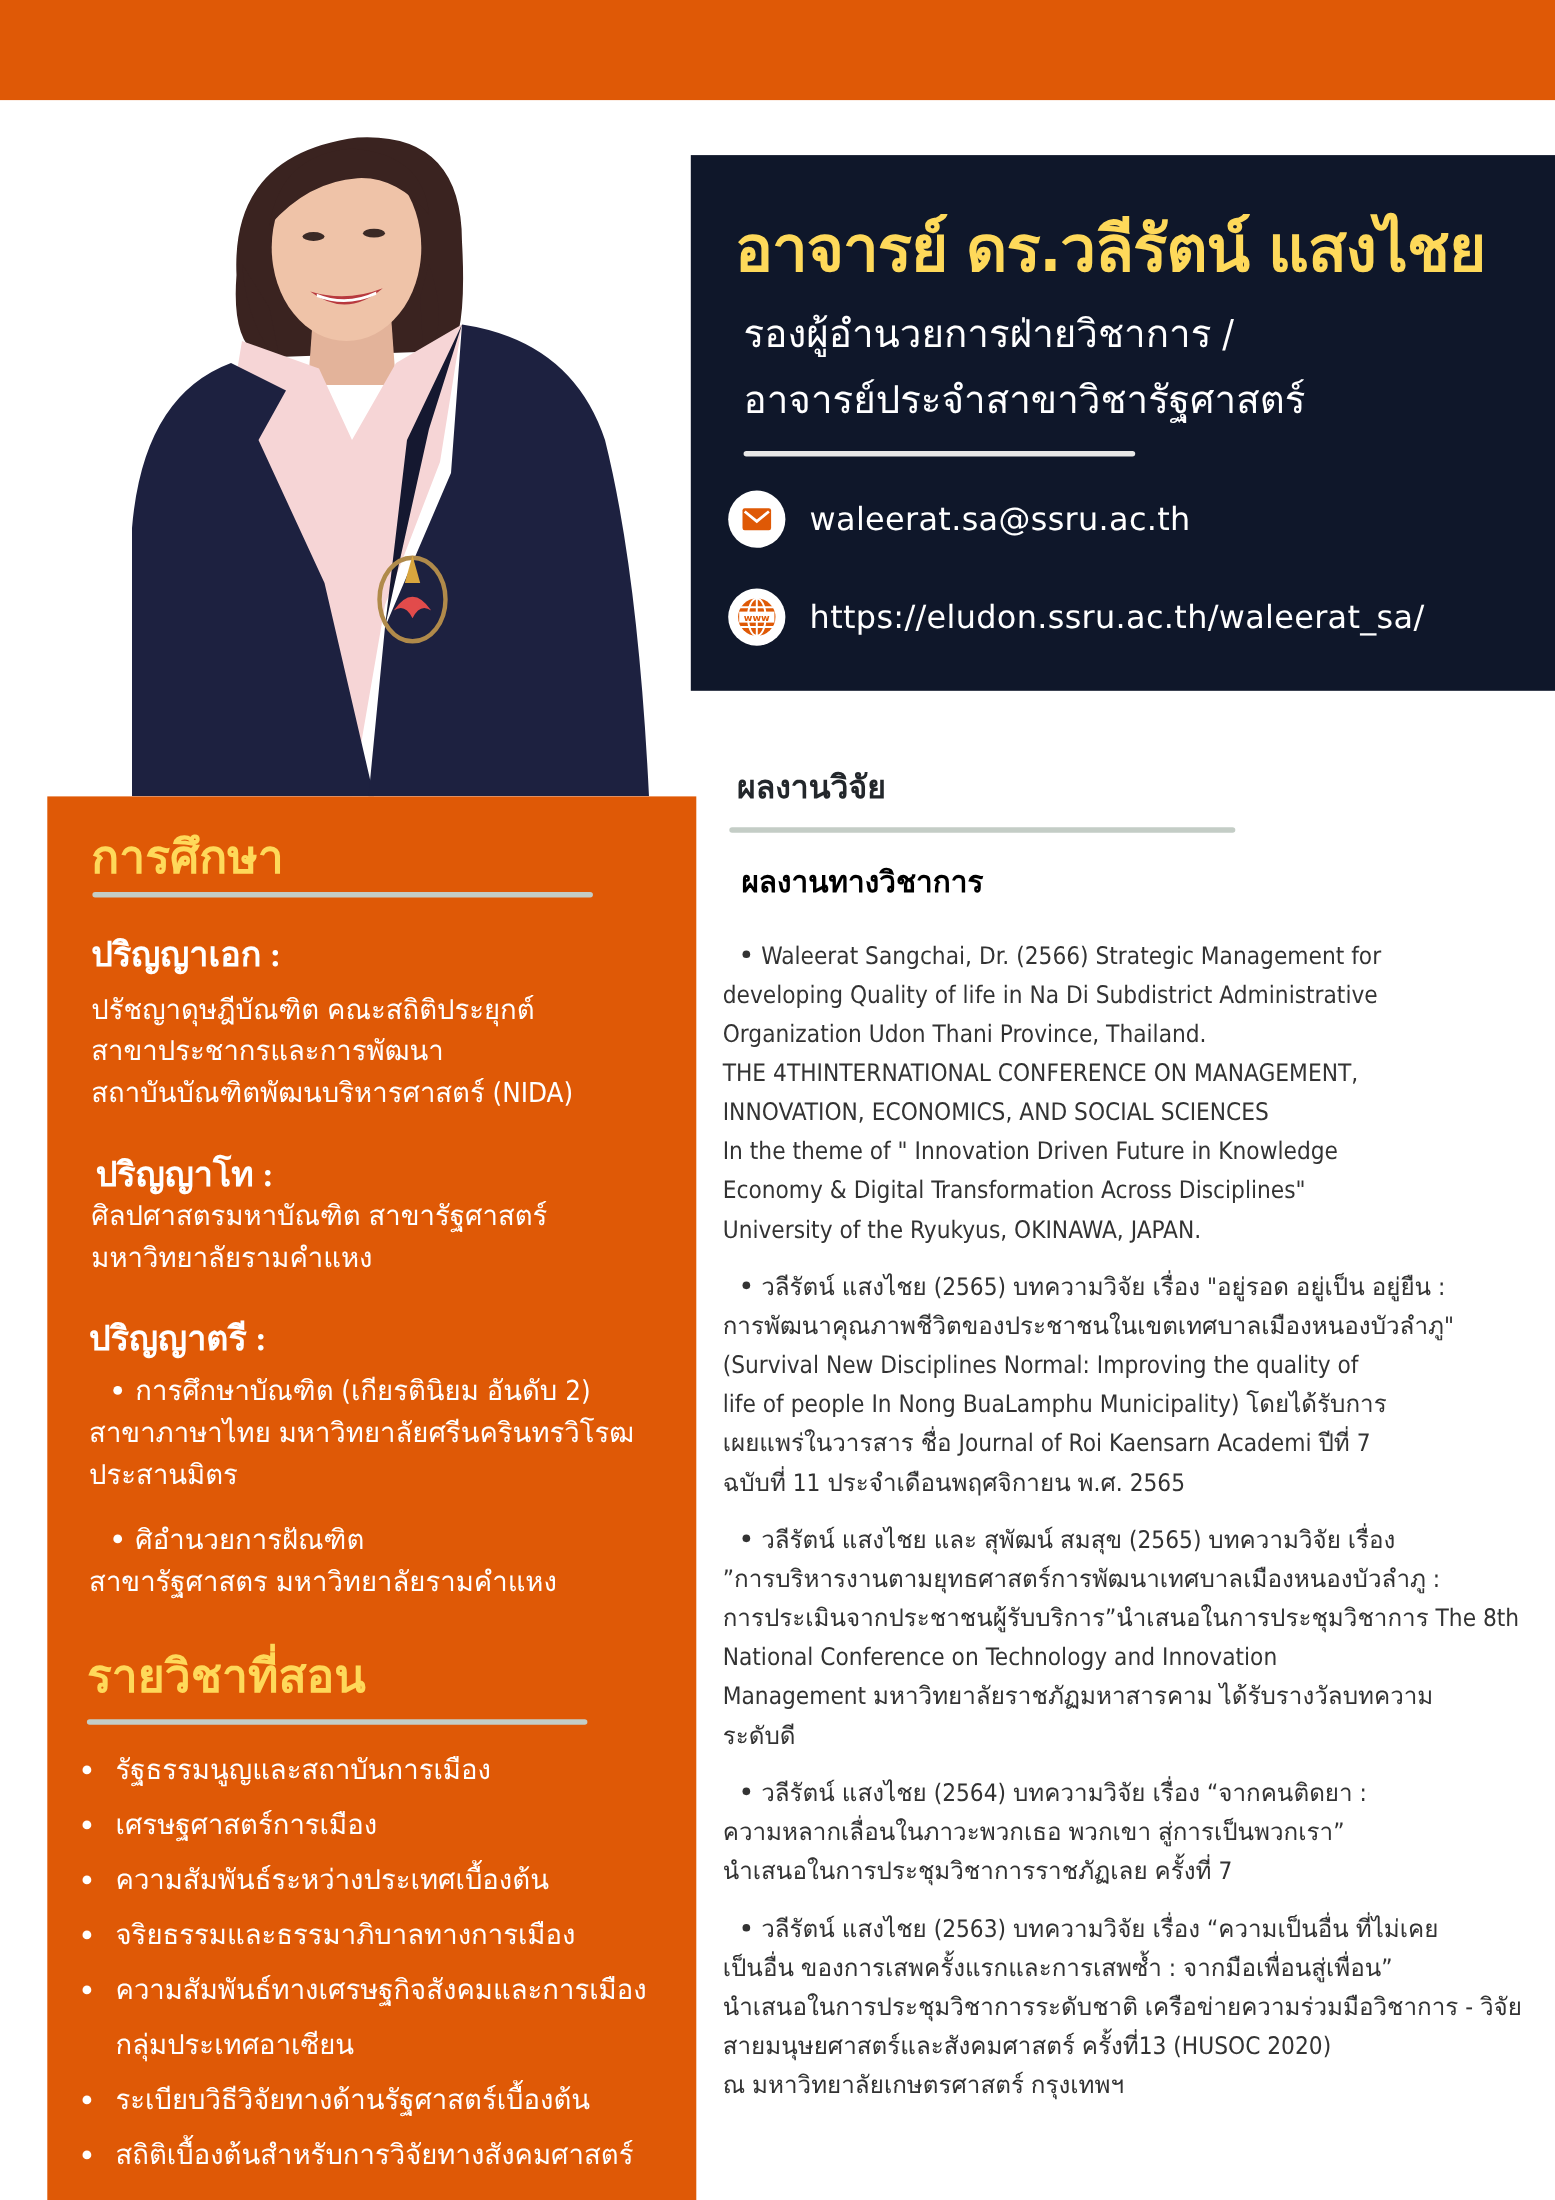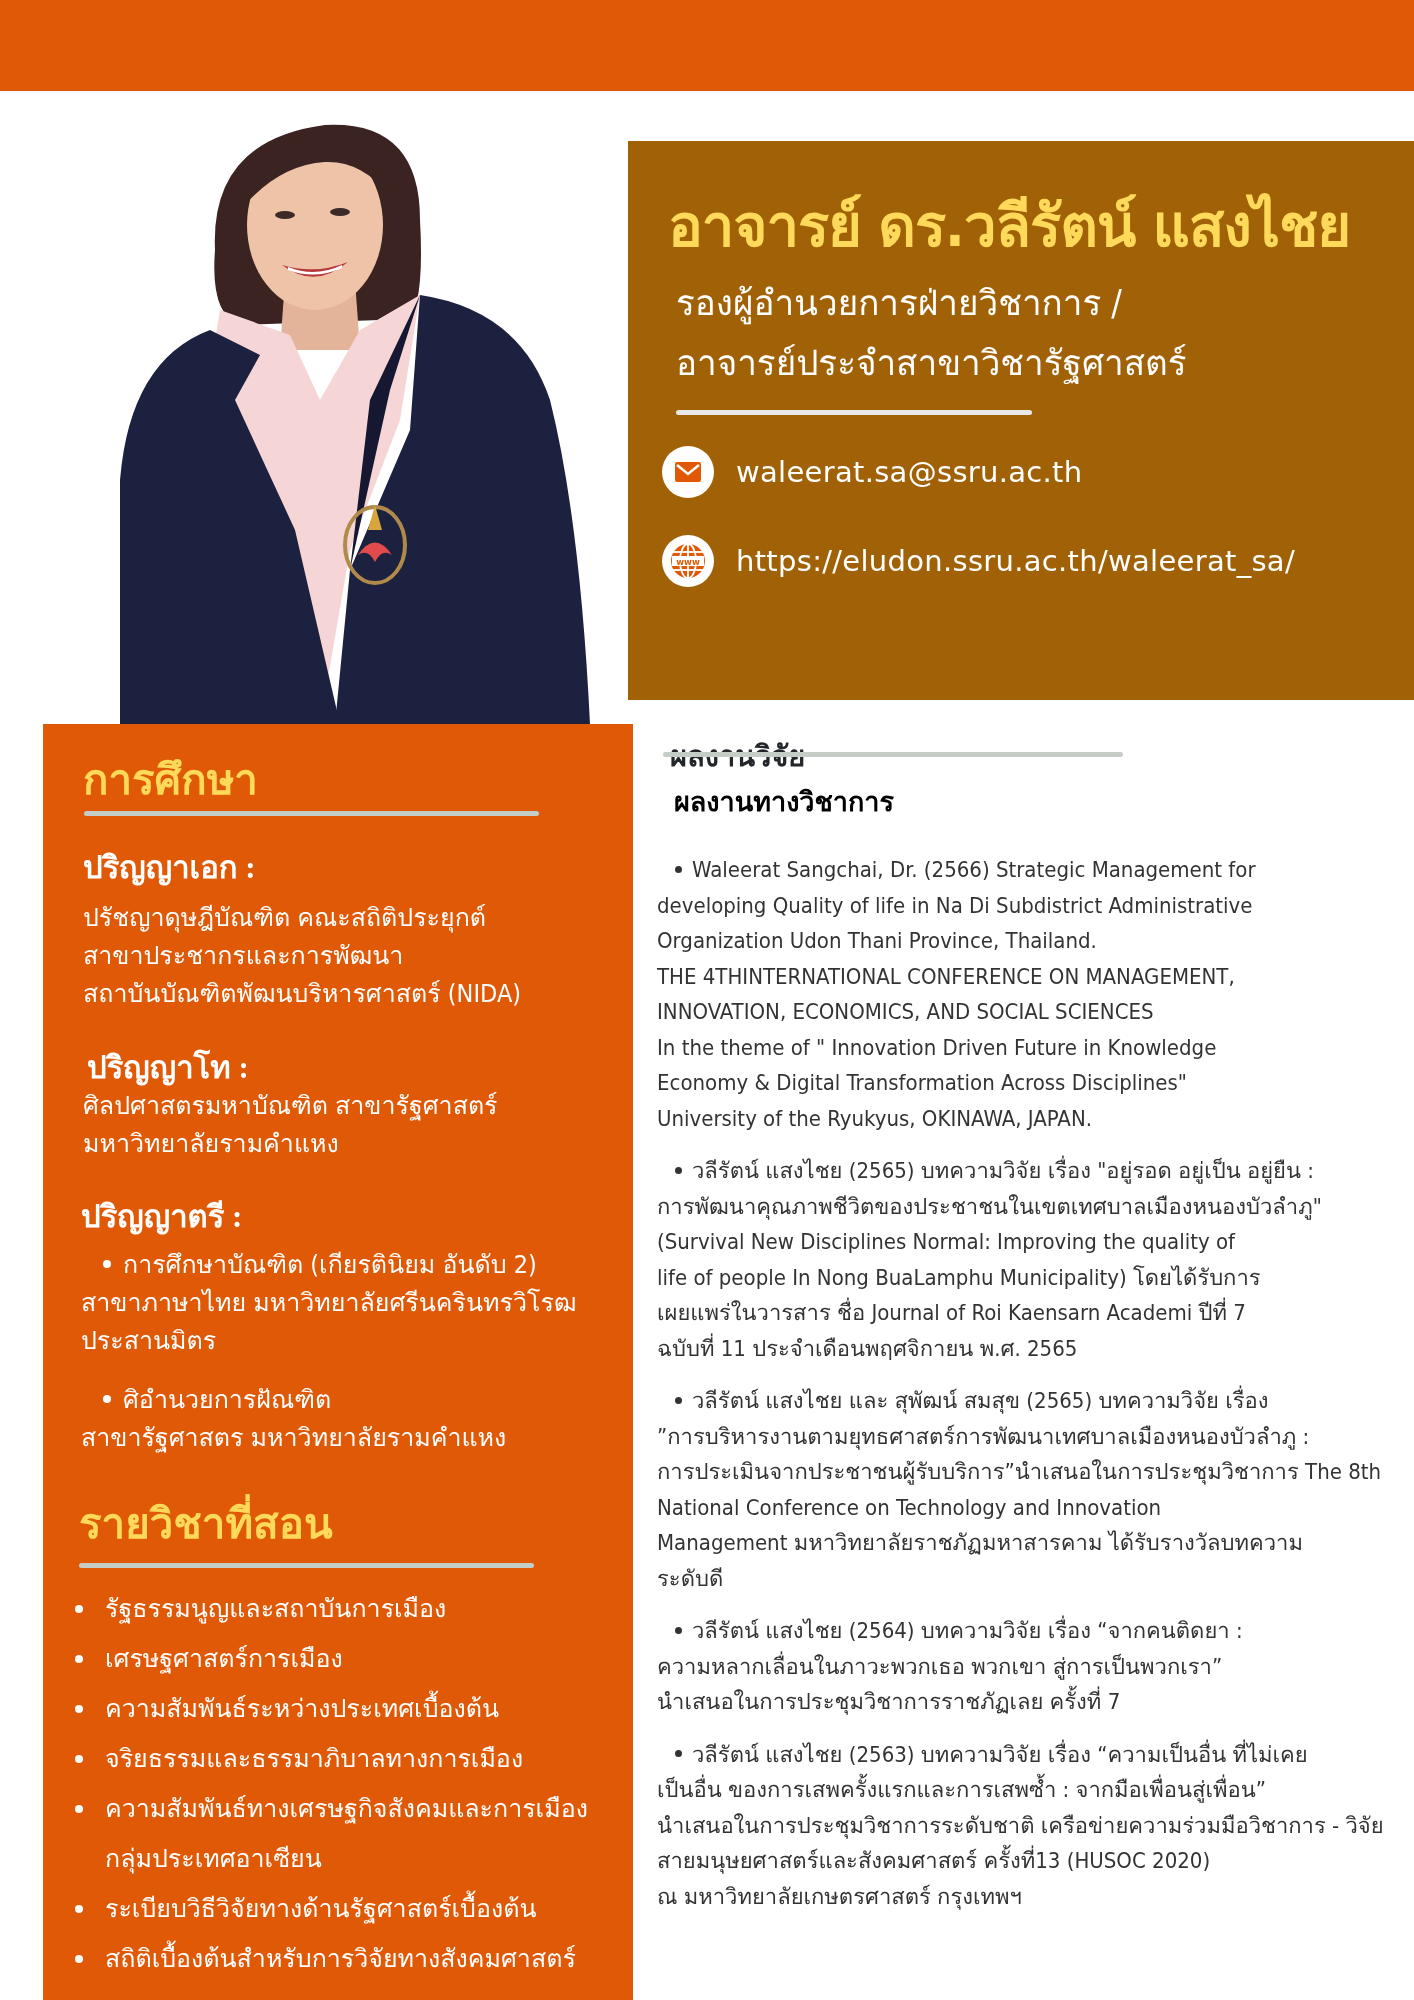--- a/index.html
+++ b/index.html
@@ -6,21 +6,21 @@
     html, body { width: 1414px; height: 2000px; background: #ffffff; overflow: hidden; }
     body { position: relative; font-family: "DejaVu Sans", "Liberation Sans", sans-serif; }
 
     .top-bar { position: absolute; left: 0; top: 0; width: 1414px; height: 91px; background: #df5906; }
 
     
     .portrait { position: absolute; left: 120px; top: 100px; width: 500px; height: 624px; overflow: hidden; }
     .portrait svg { width: 100%; height: 100%; display: block; }
 
     
-    .header-box { position: absolute; left: 628px; top: 141px; width: 786px; height: 559px; background: #a16207; }
+    .header-box { position: absolute; left: 628px; top: 141px; width: 786px; height: 487px; background: #0f172a; }
     .name { position: absolute; left: 40px; top: 38px; color: #fed95a; font-size: 58px; font-weight: bold; letter-spacing: -1px; white-space: nowrap; font-family: "DejaVu Sans Condensed", "DejaVu Sans", sans-serif; }
     .position-line { position: absolute; left: 48px; color: #ffffff; font-size: 35px; white-space: nowrap; font-family: "DejaVu Sans Condensed", "DejaVu Sans", sans-serif; }
     .position-line.l1 { top: 134px; }
     .position-line.l2 { top: 194px; }
     .header-divider { position: absolute; left: 48px; top: 269px; width: 356px; height: 5px; background: #e8e8e8; border-radius: 3px; }
     .contact-row { position: absolute; left: 34px; display: flex; align-items: center; }
     .contact-row.email { top: 305px; }
     .contact-row.web { top: 394px; }
     .contact-icon { width: 52px; height: 52px; border-radius: 50%; background: #ffffff; display: flex; align-items: center; justify-content: center; }
     .contact-text { margin-left: 22px; color: #ffffff; font-size: 29px; letter-spacing: 0.3px; white-space: nowrap; }
@@ -30,21 +30,21 @@
     .section-title { position: absolute; color: #fed95a; font-weight: bold; font-size: 42px; white-space: nowrap; font-family: "DejaVu Sans Condensed", "DejaVu Sans", sans-serif; }
     .section-divider { position: absolute; height: 5px; background: #c4cdc6; border-radius: 3px; }
     .degree-heading { position: absolute; font-size: 31px; font-weight: bold; white-space: nowrap; font-family: Liberation Serif, serif; }
     .degree-text { position: absolute; font-size: 25px; line-height: 38px; white-space: nowrap; font-family: "DejaVu Sans Condensed", "DejaVu Sans", sans-serif; }
     .bullet { display: inline-block; width: 8px; height: 8px; border-radius: 50%; background: #ffffff; vertical-align: middle; margin: 0 12px 4px 0; }
     .course-list { position: absolute; left: 32px; top: 860px; list-style: none; }
     .course-list li { font-size: 25px; line-height: 50px; white-space: nowrap; font-family: "DejaVu Sans Condensed", "DejaVu Sans", sans-serif; display: flex; }
     .course-list li .bullet { margin: 21px 22px 0 0; flex-shrink: 0; }
 
     
-    .research-title { position: absolute; left: 670px; top: 692px; font-size: 29px; font-weight: bold; color: #23272b; font-family: Liberation Mono, monospace; margin-top: 41px; }
+    .research-title { position: absolute; left: 670px; top: 692px; font-size: 29px; font-weight: bold; color: #23272b; font-family: Liberation Mono, monospace; }
     .research-divider { position: absolute; left: 663px; top: 752px; width: 460px; height: 5px; background: #c4cdc6; border-radius: 3px; }
     .research-subtitle { position: absolute; left: 674px; top: 780px; font-size: 27px; font-weight: bold; color: #000000; font-family: "DejaVu Sans Condensed", "DejaVu Sans", sans-serif; }
     .research-list { position: absolute; left: 657px; top: 852px; width: 740px; }
     .research-item { font-size: 22px; line-height: 35.5px; color: #333333; margin-bottom: 17px; font-family: "DejaVu Sans Condensed", "DejaVu Sans", sans-serif; }
     .research-item .line { display: block; white-space: nowrap; }
     .research-item .rbullet { display: inline-block; width: 7px; height: 7px; border-radius: 50%; background: #333; vertical-align: middle; margin: 0 10px 4px 18px; }
   </style>
 </head>
 <body>
 

